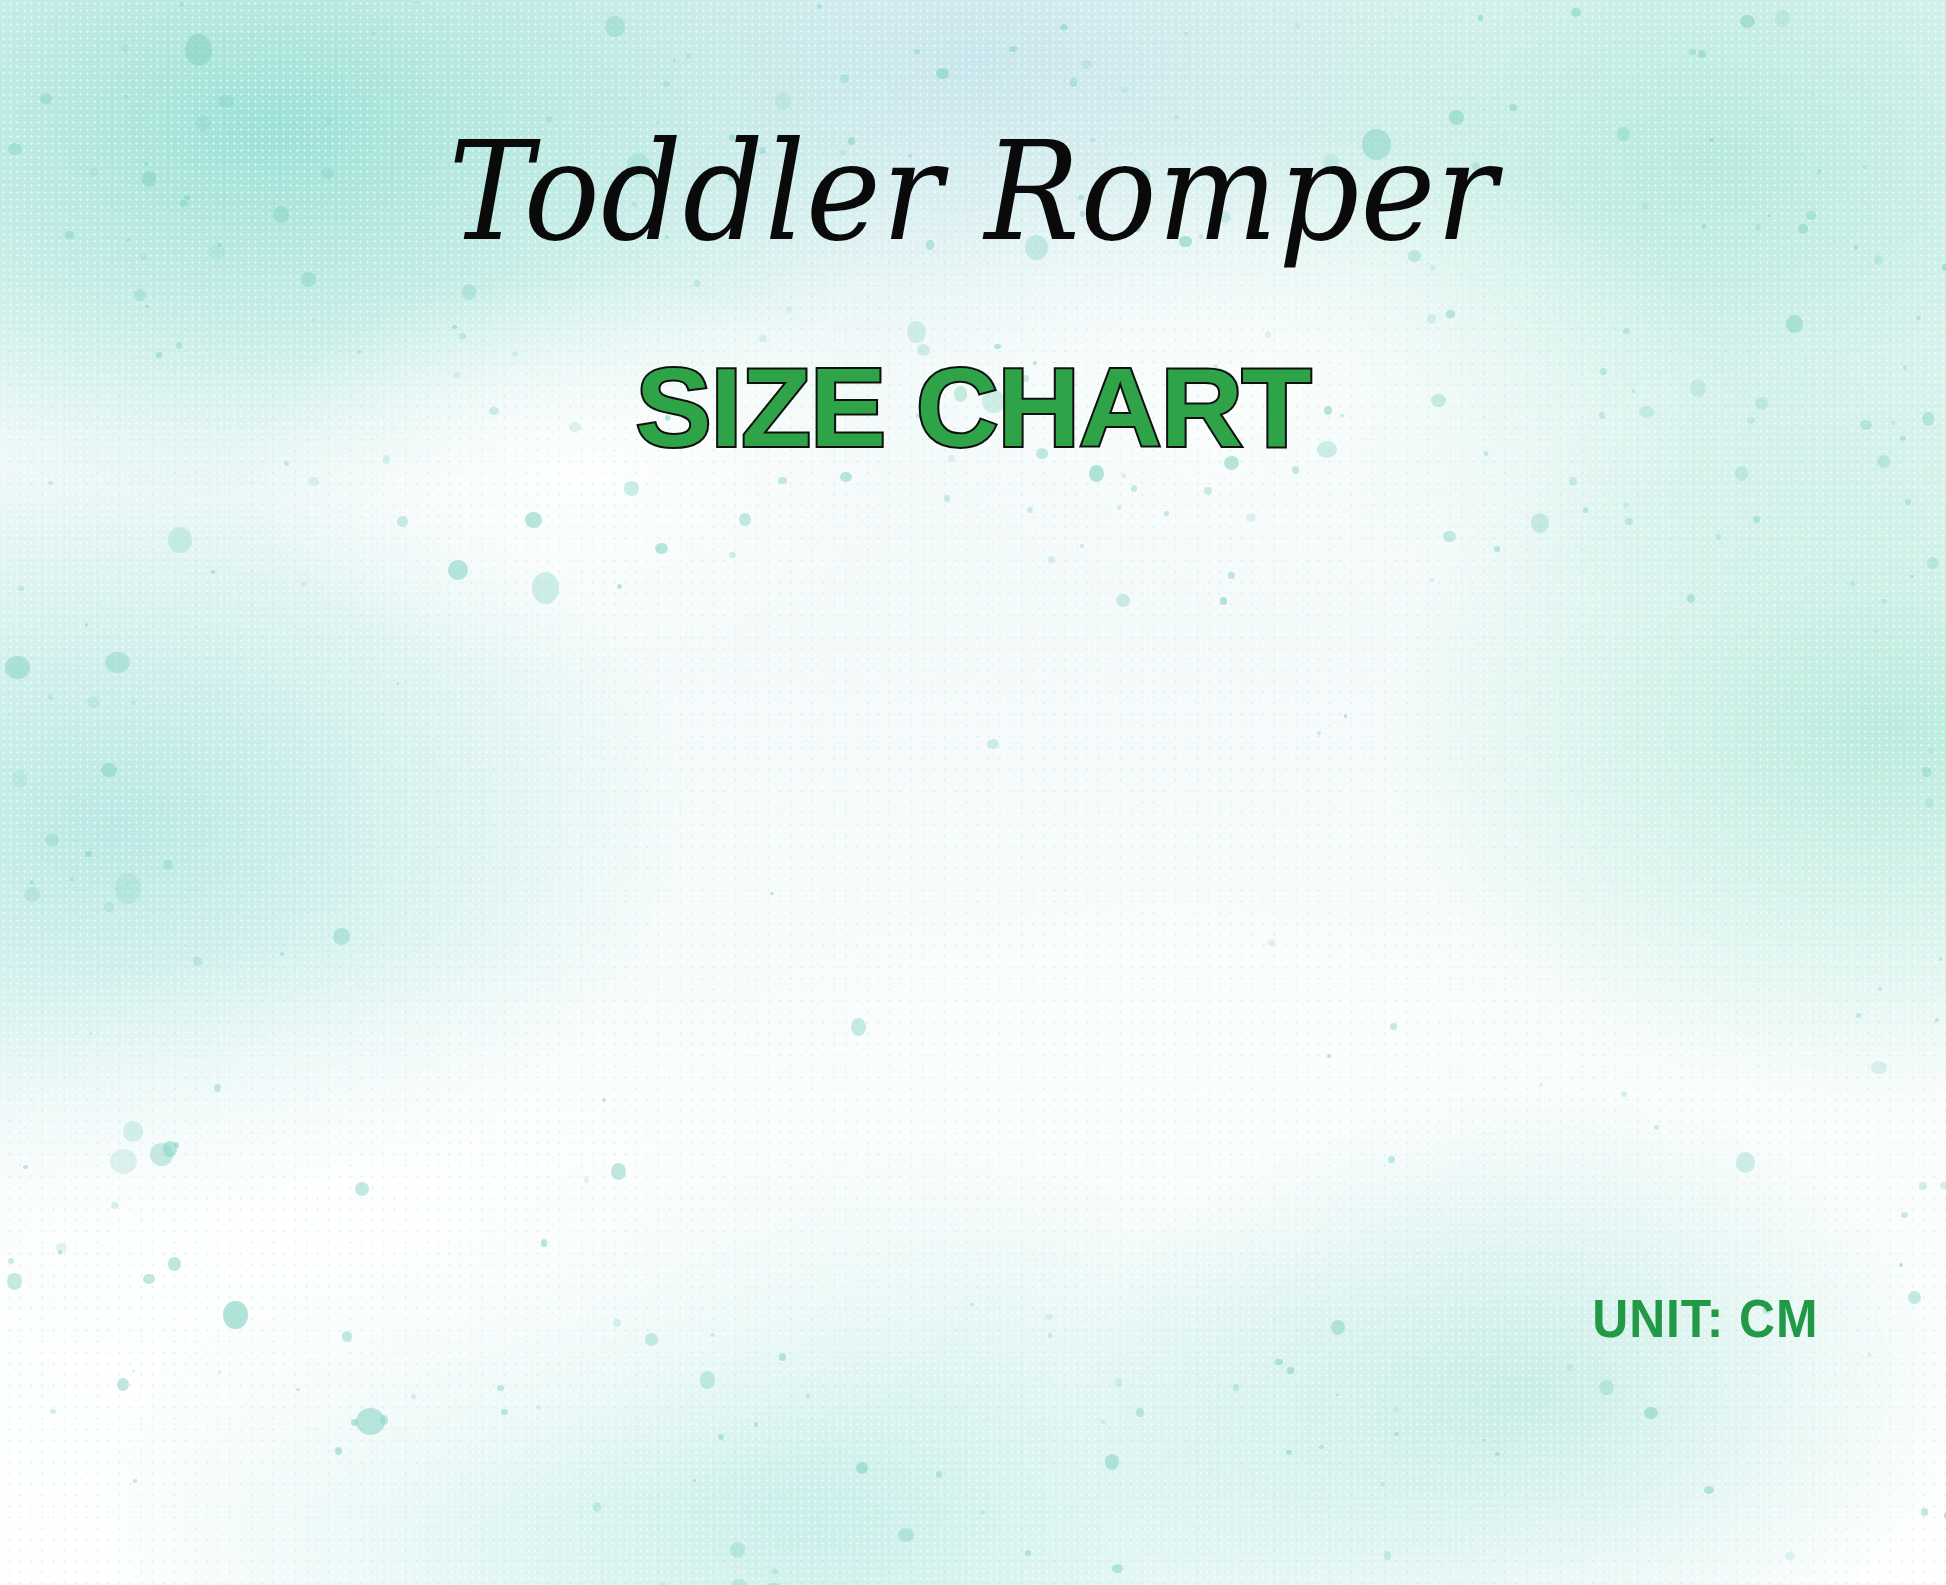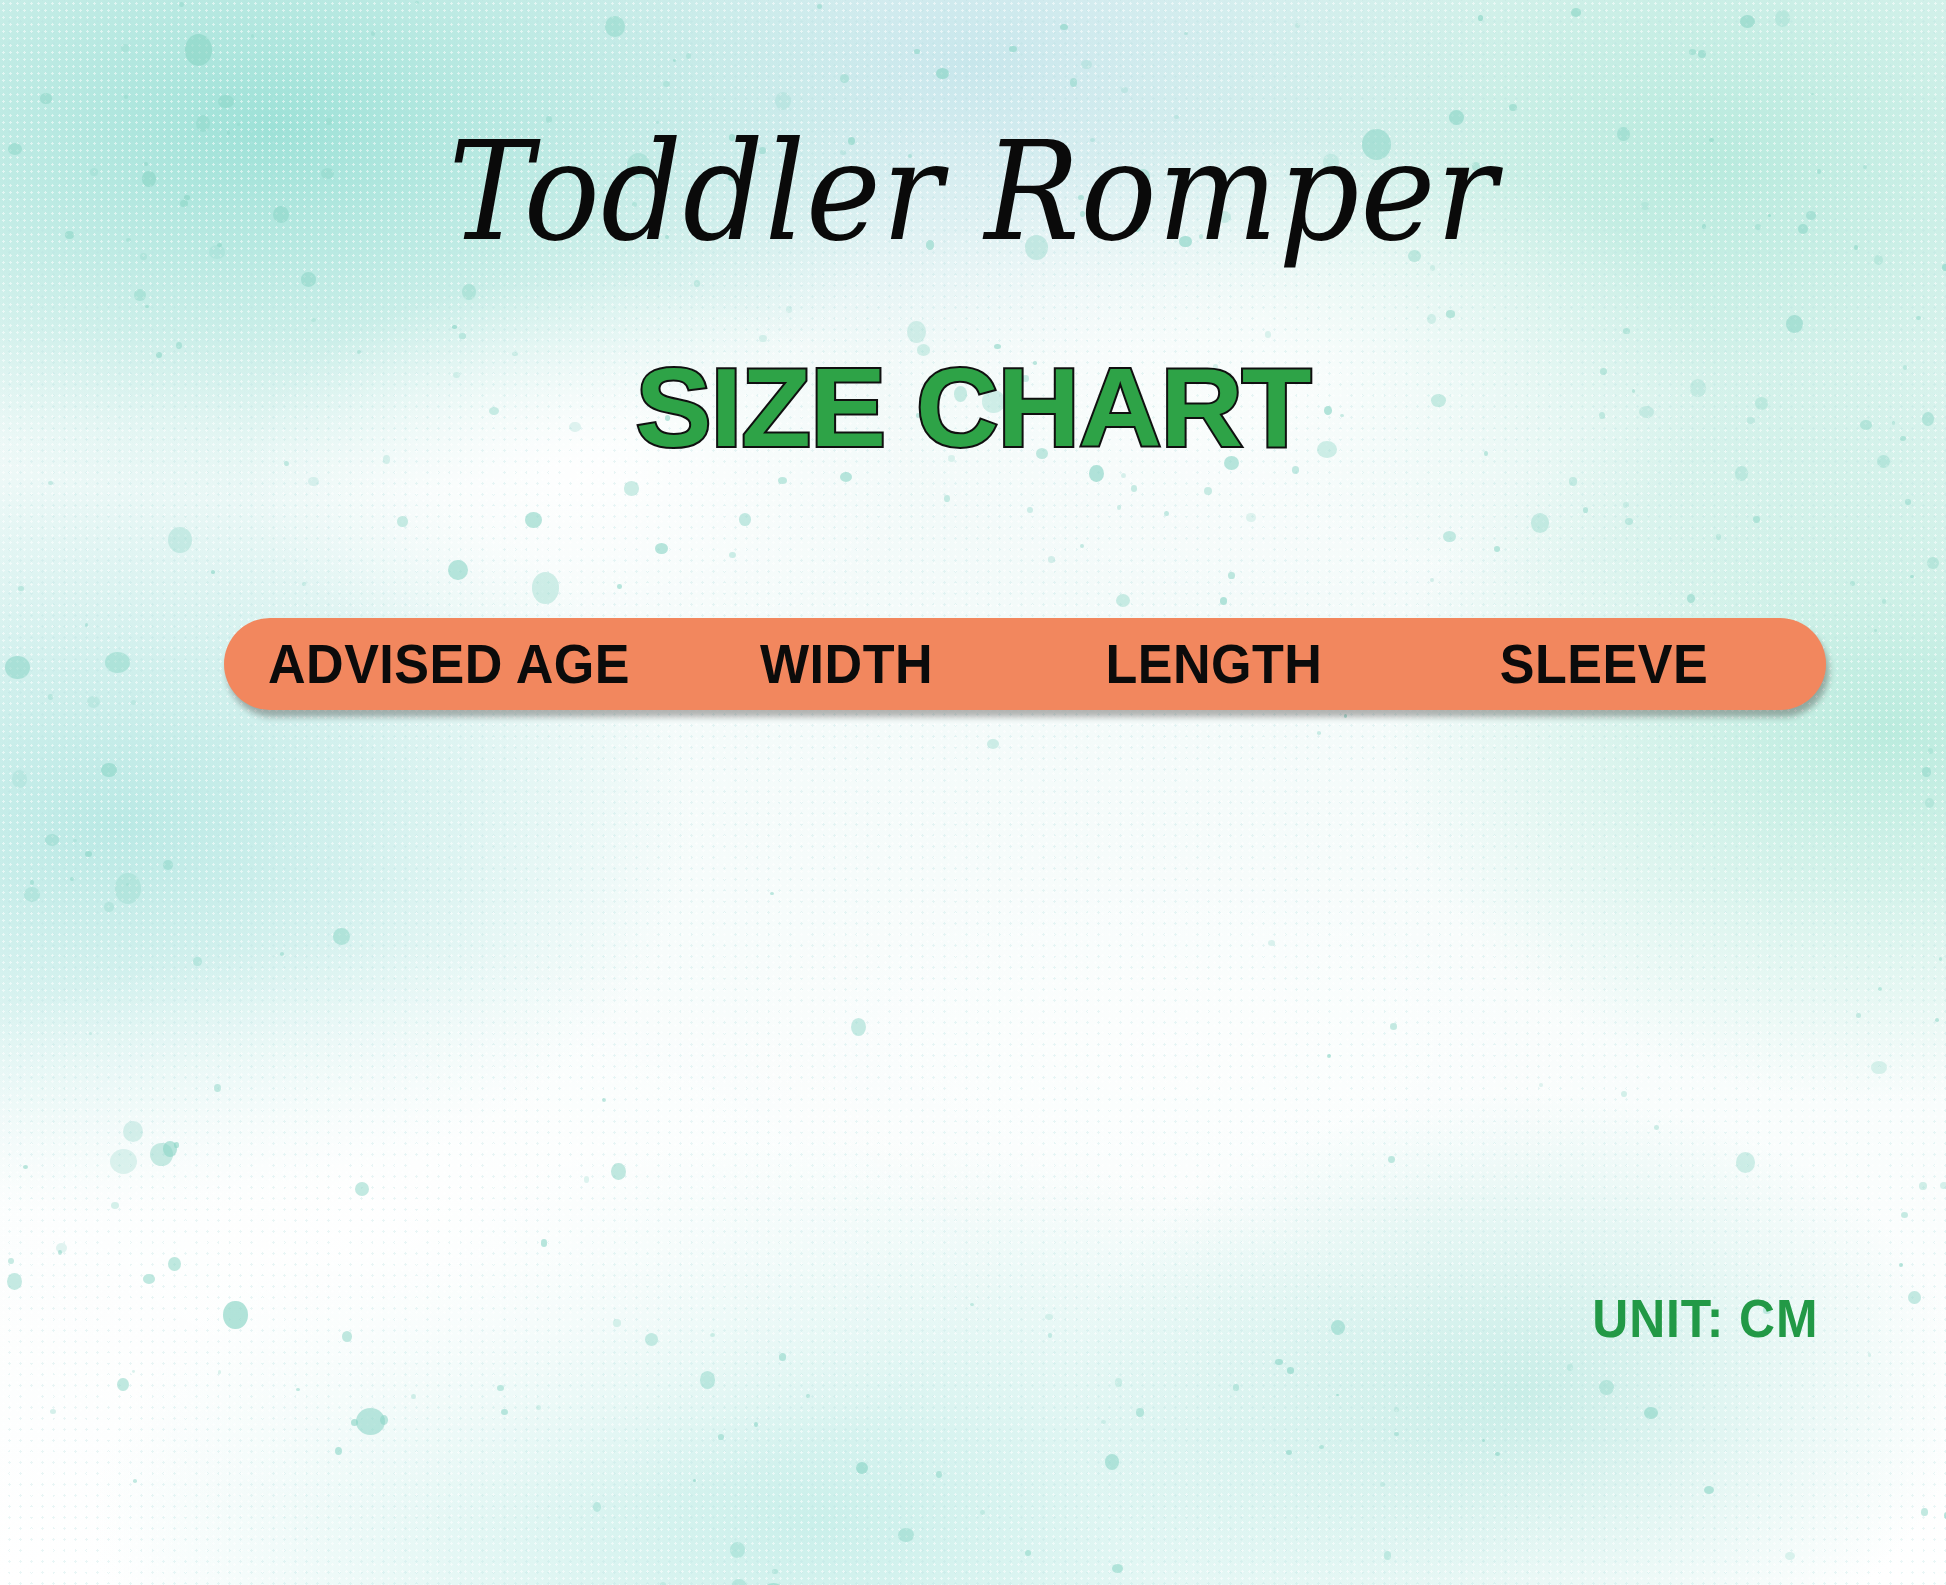--- a/index.html
+++ b/index.html
@@ -509,26 +509,20 @@
       <div class="splat-d" style="left: 925.5px; top: 240.2px; width: 8.9px; height: 10px; opacity: 0.74;"></div>
       <div class="splat-d" style="left: 17.7px; top: 585.5px; width: 5.9px; height: 5.6px; opacity: 0.56;"></div>
     </div>
 
   <div class="title">Toddler Romper</div>
 
   <div class="subtitle">SIZE CHART</div>
 
   <div id="table">
 
-    <div class="row header">
-      <div class="cell c-age">ADVISED AGE</div>
-      <div class="cell c-width">WIDTH</div>
-      <div class="cell c-length">LENGTH</div>
-      <div class="cell c-sleeve">SLEEVE</div>
-    </div>
 
 
 
 
 
 
   </div>
 
   <div class="unit">UNIT: CM</div>
 

